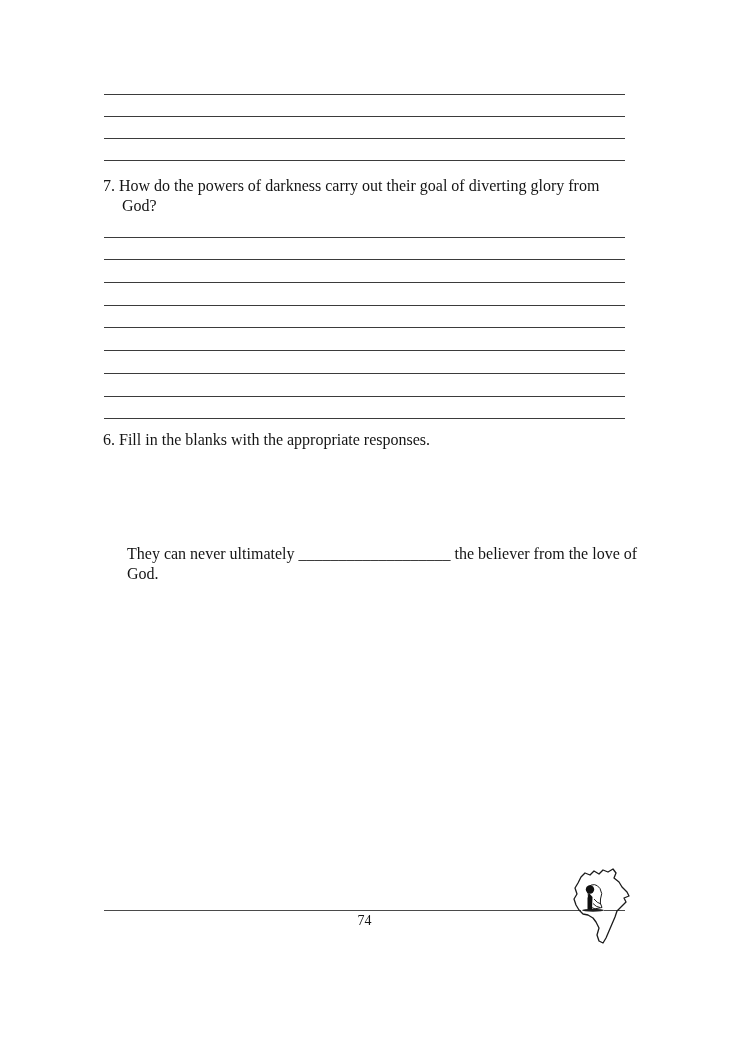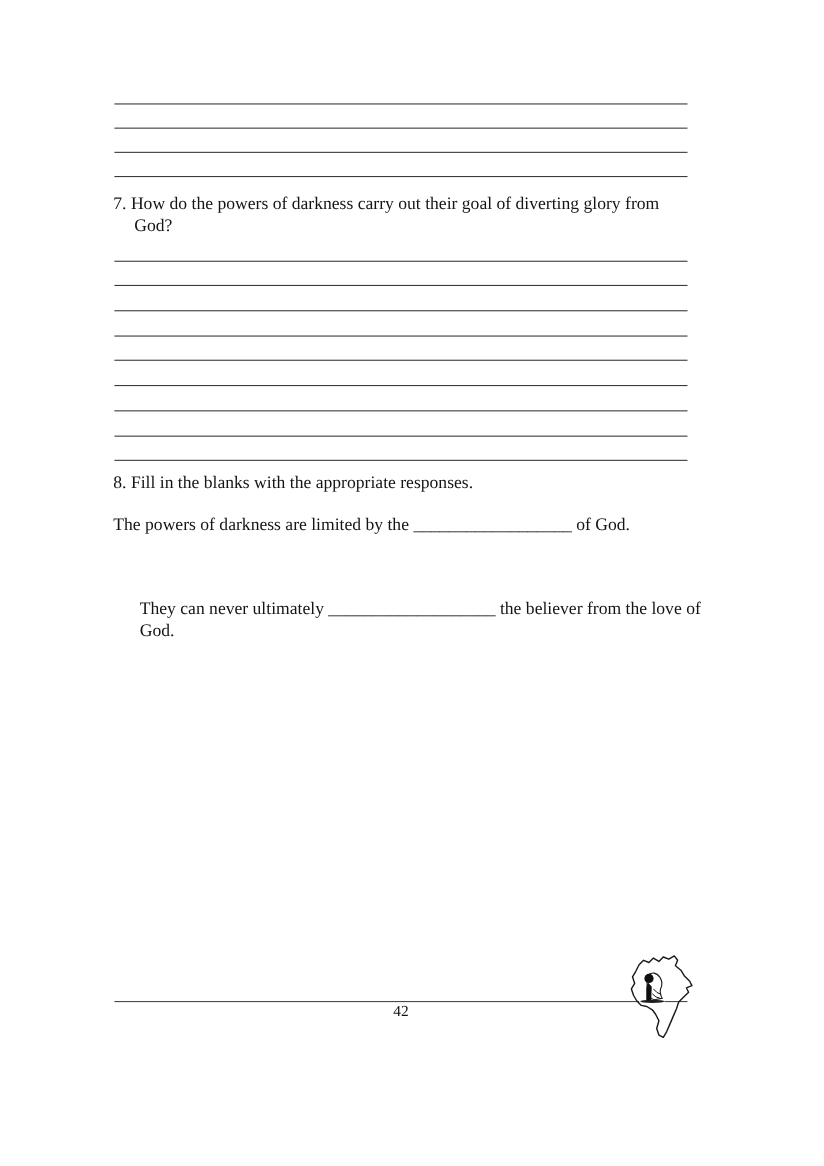--- a/index.html
+++ b/index.html
@@ -85,30 +85,29 @@
       <div class="answer-line"></div>
       <div class="answer-line"></div>
       <div class="answer-line"></div>
       <div class="answer-line"></div>
       <div class="answer-line"></div>
       <div class="answer-line"></div>
       <div class="answer-line"></div>
       <div class="answer-line"></div>
     </div>
 
-  <div class="para q8-heading">8. Fill in the blanks with the appropriate responses.</div>
+  <div class="para q8-heading">6. Fill in the blanks with the appropriate responses.</div>
 
-  <div class="para fill-1">The powers of darkness are limited by the __________________ of God.</div>
 
 
   <div class="para fill-3">They can never ultimately ___________________ the believer from the love of<br>God.</div>
 
   <div class="footer-line"></div>
 
-  <div class="page-number">42</div>
+  <div class="page-number">74</div>
 
   <svg class="logo" viewBox="0 0 66 83" xmlns="http://www.w3.org/2000/svg">
 
     <rect x="15" y="44.3" width="23" height="4.4" fill="#ffffff"></rect>
 
     <ellipse cx="27" cy="46.3" rx="11" ry="1.5" fill="#1e1e1e"></ellipse>
 
     <g>
       <path d="M22,23 Q29,17.5 34,24.5 Q37.2,29.5 34.5,35 Q33.5,39 36,43.5 L29,44.8 Q24,43.8 23.5,38 Q22,32 22,27 Z" fill="#ffffff" stroke="#1a1a1a" stroke-width="1"></path>
       <circle cx="24" cy="25.5" r="4.2" fill="#101010"></circle>

